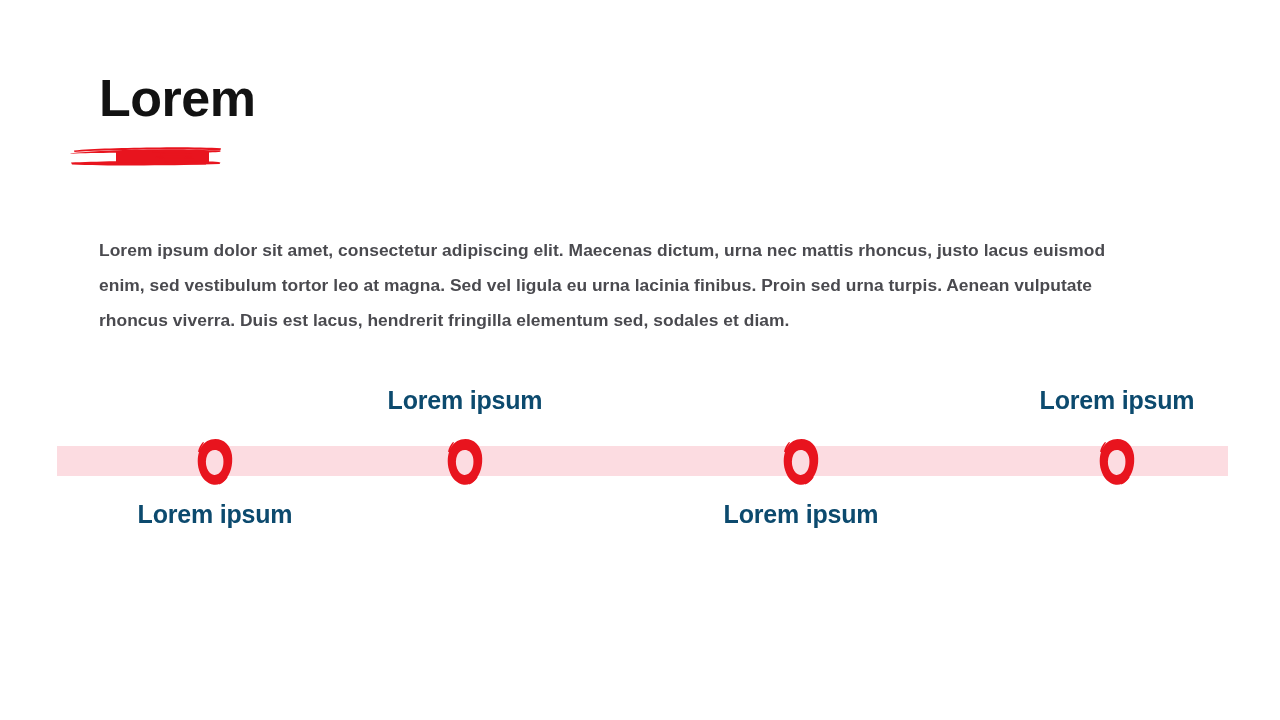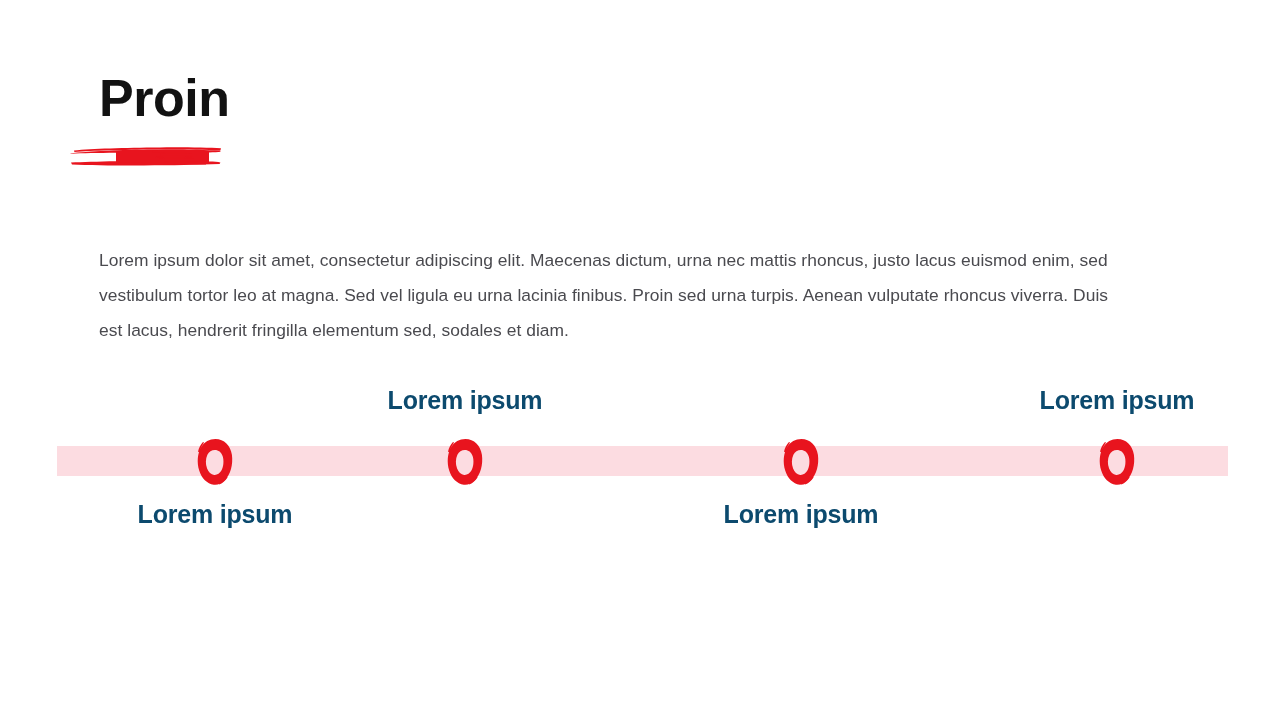--- a/index.html
+++ b/index.html
@@ -40,24 +40,24 @@
     left: 68px;
     top: 142px;
     width: 158px;
     height: 30px;
   }
 
   
   .body-copy {
     position: absolute;
     left: 99px;
-    top: 226px;
+    top: 216px;
     width: 1010px;
     font-size: 17.4px;
-    font-weight: 400;
+    font-weight: 700;
     line-height: 35px;
     color: #4a4a4f;
     letter-spacing: 0.05px;
   }
 
   
   .timeline {
     position: absolute;
     left: 0;
     top: 370px;
@@ -106,21 +106,21 @@
 
   .milestone.pos-below .milestone-label {
     top: 130px;
   }
 </style>
 </head>
 <body>
 
 <div class="slide">
 
-  <div class="title">Proin</div>
+  <div class="title">Lorem</div>
 
   <div class="brush-underline">
     <svg width="158" height="30" viewBox="0 0 158 30" xmlns="http://www.w3.org/2000/svg">
       <g fill="#E8141E">
         <path d="M2,11.5 C20,9.2 52,8.0 86,7.6 C112,7.3 136,7.8 152,8.6 L152.6,9.8 C150,10.2 146,10.4 141,10.5 L141,19.6 C146,19.7 150,19.9 152.4,20.4 L151.6,22.0 C130,22.9 104,23.3 76,23.4 C48,23.5 22,23.2 4,22.4 L3.0,20.6 C14,20.0 30,19.6 48,19.3 L48,10.8 C30,11.0 14,11.2 3.1,11.8 Z"></path>
         <path d="M6,8.4 C24,6.6 56,5.6 92,5.4 C118,5.2 140,5.6 153,6.3 L152.4,8.4 C138,7.7 114,7.3 88,7.4 C54,7.6 24,8.5 6.4,10.0 Z"></path>
         <path d="M84,8.2 C96,7.9 108,7.8 119,7.9 L119,10.2 C108,10.1 96,10.2 84.4,10.5 Z"></path>
         <path d="M92,11.4 C103,11.2 114,11.2 124,11.4 L124,13.3 C114,13.1 103,13.1 92.3,13.3 Z"></path>
         <path d="M87,14.2 C100,14.0 113,14.0 125,14.2 L125,15.9 C113,15.7 100,15.7 87.3,15.9 Z"></path>
         <path d="M90,16.9 C102,16.7 115,16.8 127,17.0 L127,18.6 C115,18.4 102,18.3 90.3,18.5 Z"></path>

